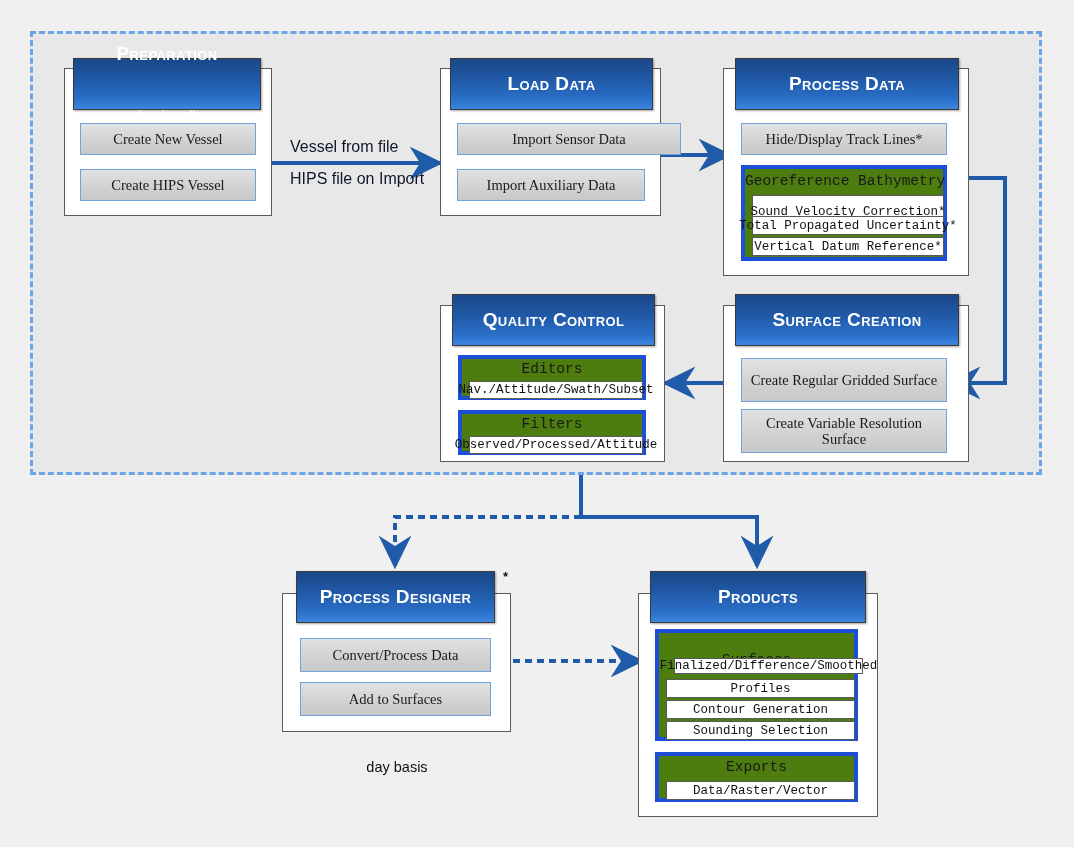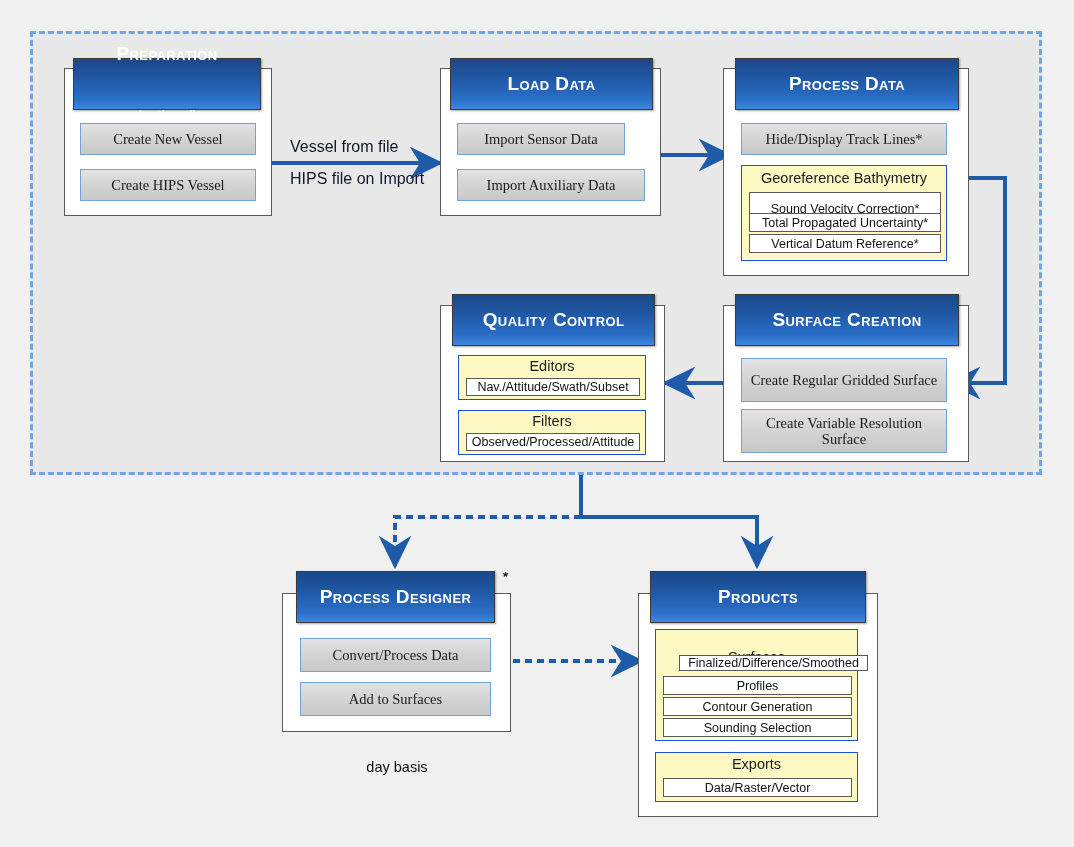--- a/index.html
+++ b/index.html
@@ -79,23 +79,24 @@
     text-align: center;
     font-size: 14.5px;
     color: #1A1A1A;
     line-height: 1.12;
     padding: 0 3px;
     font-family: Liberation Serif, serif;
   }
   
   .group {
     position: absolute;
-    background: #fef9c3;
-    border: 1px solid #1d4ed8;
-    box-sizing: border-box;
+    background: #4d7c0f;
+    border: 4px solid #1d4ed8;
+    box-sizing: border-box;
+    font-family: Liberation Mono, monospace;
   }
   .group-title {
     position: absolute;
     left: 0; right: 0;
     text-align: center;
     font-size: 14.5px;
     color: #1A1A1A;
     white-space: nowrap;
   }
   .subrow {
@@ -188,21 +189,21 @@
   <div class="edge-label" style="left:290px; top:138px;">Vessel from file</div>
   <div class="edge-label" style="left:290px; top:170px;">HIPS file on Import</div>
 
   <div class="node">
     <div class="node-body" style="left:440px; top:68px; width:221px; height:148px;"></div>
 
     <div class="node-header" style="left:450px; top:58px; width:203px; height:52px;">
       <div class="node-title">Load Data</div>
     </div>
 
-    <div class="item" style="left:457px; top:123px; width:168px; height:32px;">Import Sensor Data</div>
+    <div class="item" style="left:457px; top:123px; width:224px; height:32px;">Import Sensor Data</div>
     <div class="item" style="left:457px; top:169px; width:188px; height:32px;">Import Auxiliary Data</div>
   </div>
 
   <div class="node">
     <div class="node-body" style="left:723px; top:68px; width:246px; height:208px;"></div>
 
     <div class="node-header" style="left:735px; top:58px; width:224px; height:52px;">
       <div class="node-title">Process Data</div>
     </div>
 
@@ -264,21 +265,21 @@
 
   <div class="node">
     <div class="node-body" style="left:638px; top:593px; width:240px; height:224px;"></div>
 
     <div class="node-header" style="left:650px; top:571px; width:216px; height:52px;">
       <div class="node-title">Products</div>
     </div>
 
     <div class="group" style="left:655px; top:629px; width:203px; height:112px;">
       <div class="group-title" style="top:19px;">Surfaces</div>
-      <div class="subrow" style="left:23px; top:25px; width:189px; height:16px;">Finalized/Difference/Smoothed</div>
+      <div class="subrow" style="left:15px; top:25px; width:189px; height:16px;">Finalized/Difference/Smoothed</div>
       <div class="subrow" style="left:7px; top:46px; width:189px; height:19px;">Profiles</div>
       <div class="subrow" style="left:7px; top:67px; width:189px; height:19px;">Contour Generation</div>
       <div class="subrow" style="left:7px; top:88px; width:189px; height:19px;">Sounding Selection</div>
     </div>
 
     <div class="group" style="left:655px; top:752px; width:203px; height:50px;">
       <div class="group-title" style="top:3px;">Exports</div>
       <div class="subrow" style="left:7px; top:25px; width:189px; height:19px;">Data/Raster/Vector</div>
     </div>
   </div>

